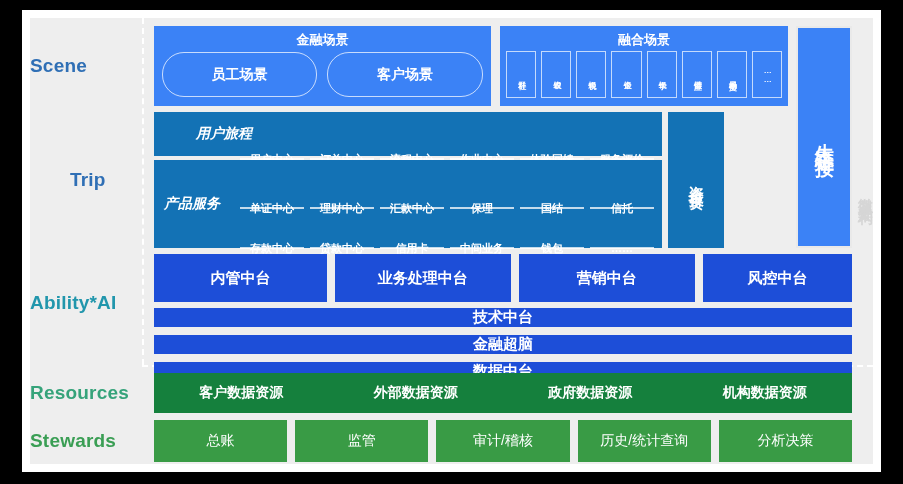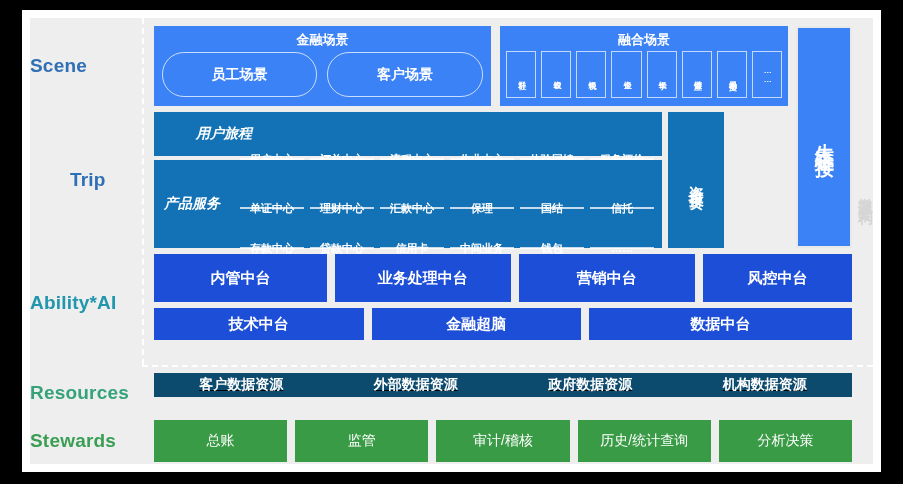--- a/index.html
+++ b/index.html
@@ -145,30 +145,30 @@
   #fund {
     left: 638px; top: 94px; width: 56px; height: 136px;
     background: #1372b5;
     writing-mode: vertical-rl; text-orientation: upright;
     font-size: 15px; letter-spacing: 3px; line-height: 1.1;
   }
 
   
   .ab-row { position: absolute; left: 124px; width: 698px; display: flex; gap: 8px; }
   #ab-row1 { top: 236px; height: 48px; }
-  #ab-row2 { top: 290px; height: 32px; }
+  #ab-row2 { top: 290px; height: 32px; flex-direction: column; }
   .abchip {
     display: flex; align-items: center; justify-content: center;
     background: #1d4ed8; color: #fff; font-size: 15px; font-weight: bold;
   }
 
   
   #res-bar {
-    position: absolute; left: 124px; top: 355px; width: 698px; height: 24px;
-    background: #0c4a6e; display: flex; text-decoration: underline;
+    position: absolute; left: 124px; top: 355px; width: 698px; height: 40px;
+    background: #15803d; display: flex;
   }
   .reschip {
     flex: 1; display: flex; align-items: center; justify-content: center;
     color: #fff; font-size: 14px; font-weight: bold;
   }
 
   
   #stw-row {
     position: absolute; left: 124px; top: 402px; width: 698px; height: 42px;
     display: flex; gap: 8px;

